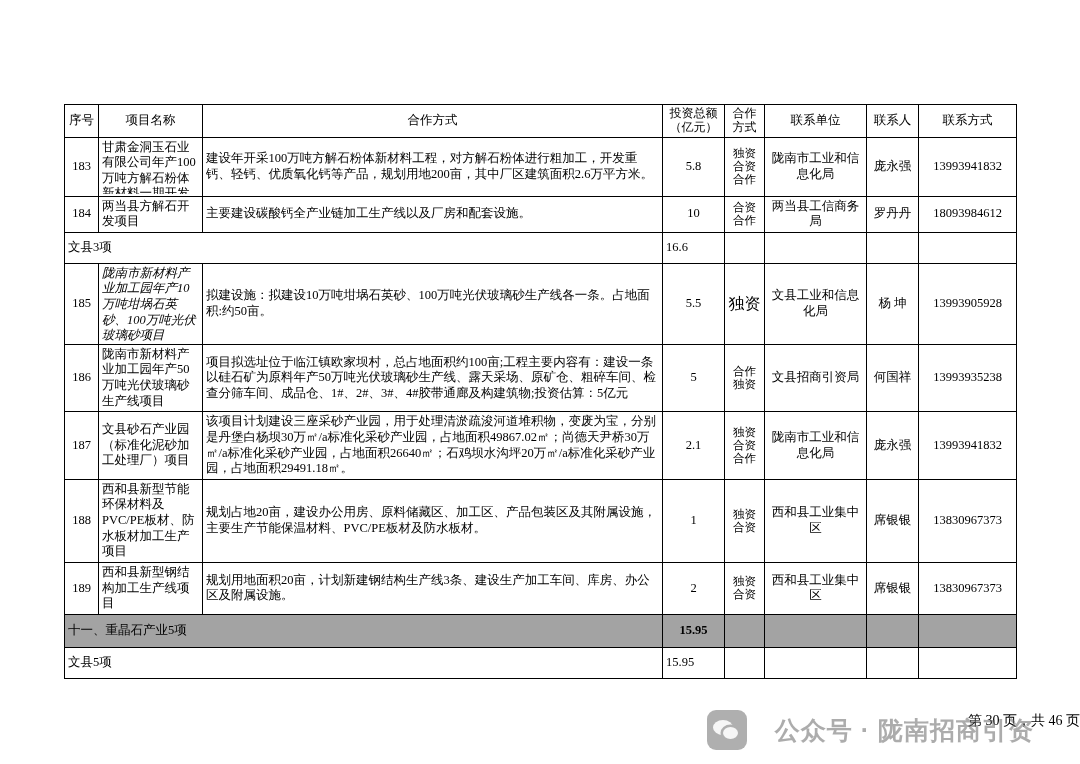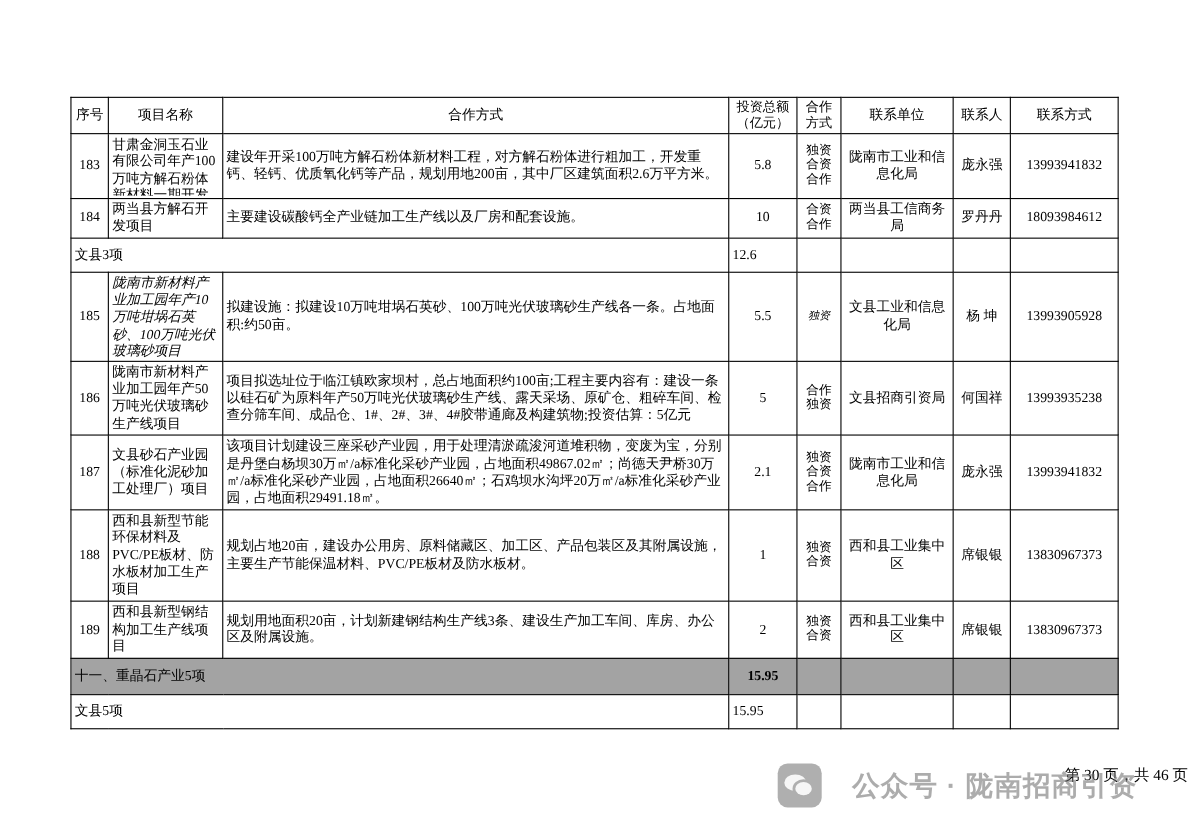--- a/index.html
+++ b/index.html
@@ -10,21 +10,21 @@
   body {
     width: 1080px;
     height: 764px;
     font-family: "Liberation Serif", "DejaVu Serif", serif;
     color: #000;
     position: relative;
     overflow: hidden;
   }
   .page {
     position: absolute;
-    left: 0; top: 0;
+    left: 0; top: 16px;
     width: 1080px;
     height: 638px;
   }
   table.main {
     position: absolute;
     left: 64px;
     top: 88px;
     width: 952px;
     border-collapse: collapse;
     table-layout: fixed;
@@ -174,35 +174,35 @@
         <td class="left">主要建设碳酸钙全产业链加工生产线以及厂房和配套设施。</td>
         <td class="ctr">10</td>
         <td class="ctr" style="font-size:11.5px;line-height:1.15;">合资合作</td>
         <td class="ctr">两当县工信商务局</td>
         <td class="ctr">罗丹丹</td>
         <td class="ctr">18093984612</td>
       </tr>
 
       <tr class="row-sub">
         <td colspan="3">文县3项</td>
-        <td class="ctr">12.6</td>
+        <td class="ctr">16.6</td>
         <td></td>
         <td></td>
         <td></td>
         <td></td>
       </tr>
 
       <tr>
         <td class="ctr">185</td>
         <td class="left">
             <span class="clip-tall">陇南市新材料产业加工园年产10万吨坩埚石英砂、100万吨光伏玻璃砂项目</span>
           </td>
         <td class="left">拟建设施：拟建设10万吨坩埚石英砂、100万吨光伏玻璃砂生产线各一条。占地面积:约50亩。</td>
         <td class="ctr">5.5</td>
-        <td class="ctr" style="font-size:10px;font-style:italic;">独资</td>
+        <td class="ctr" style="font-size:16px;">独资</td>
         <td class="ctr">文县工业和信息化局</td>
         <td class="ctr">杨 坤</td>
         <td class="ctr">13993905928</td>
       </tr>
 
       <tr>
         <td class="ctr">186</td>
         <td class="left">陇南市新材料产业加工园年产50万吨光伏玻璃砂生产线项目</td>
         <td class="left">项目拟选址位于临江镇欧家坝村，总占地面积约100亩;工程主要内容有：建设一条以硅石矿为原料年产50万吨光伏玻璃砂生产线、露天采场、原矿仓、粗碎车间、检查分筛车间、成品仓、1#、2#、3#、4#胶带通廊及构建筑物;投资估算：5亿元</td>
         <td class="ctr">5</td>

